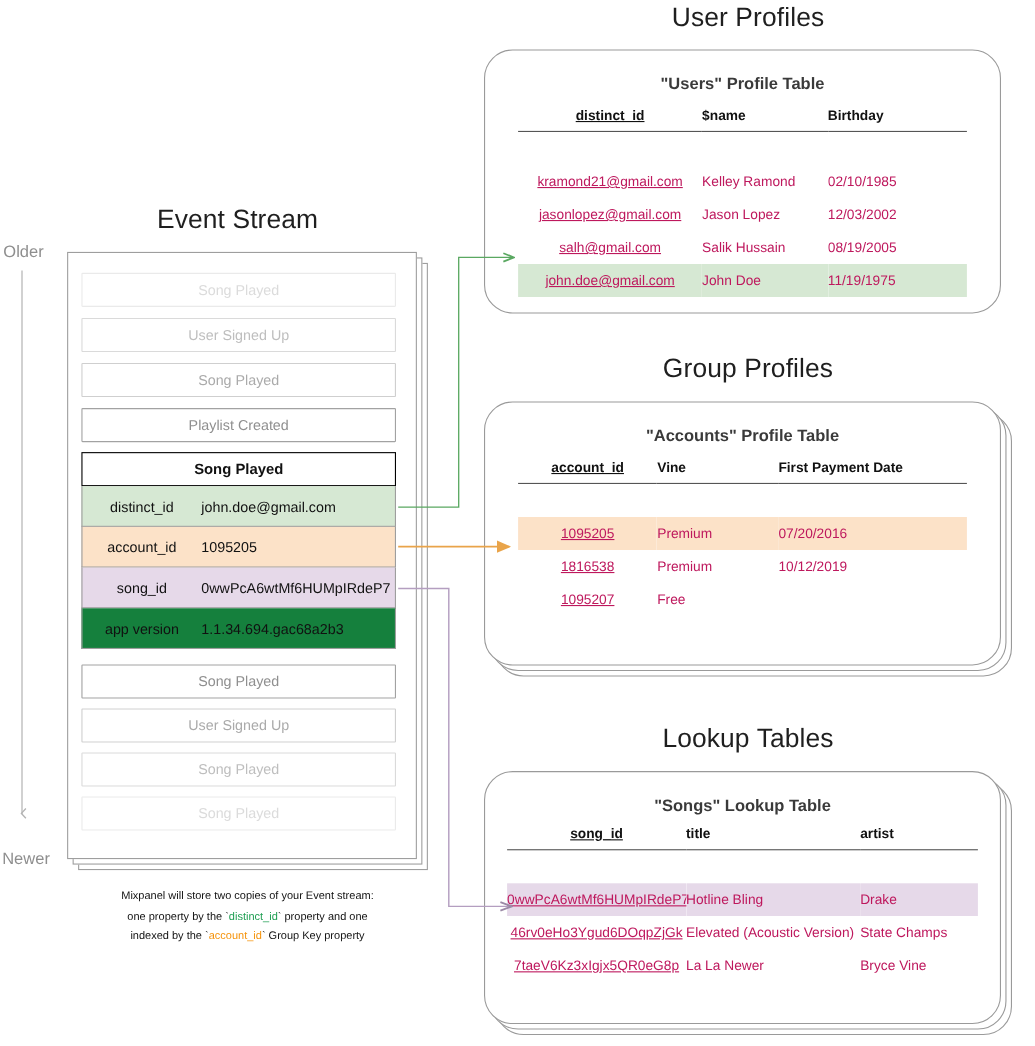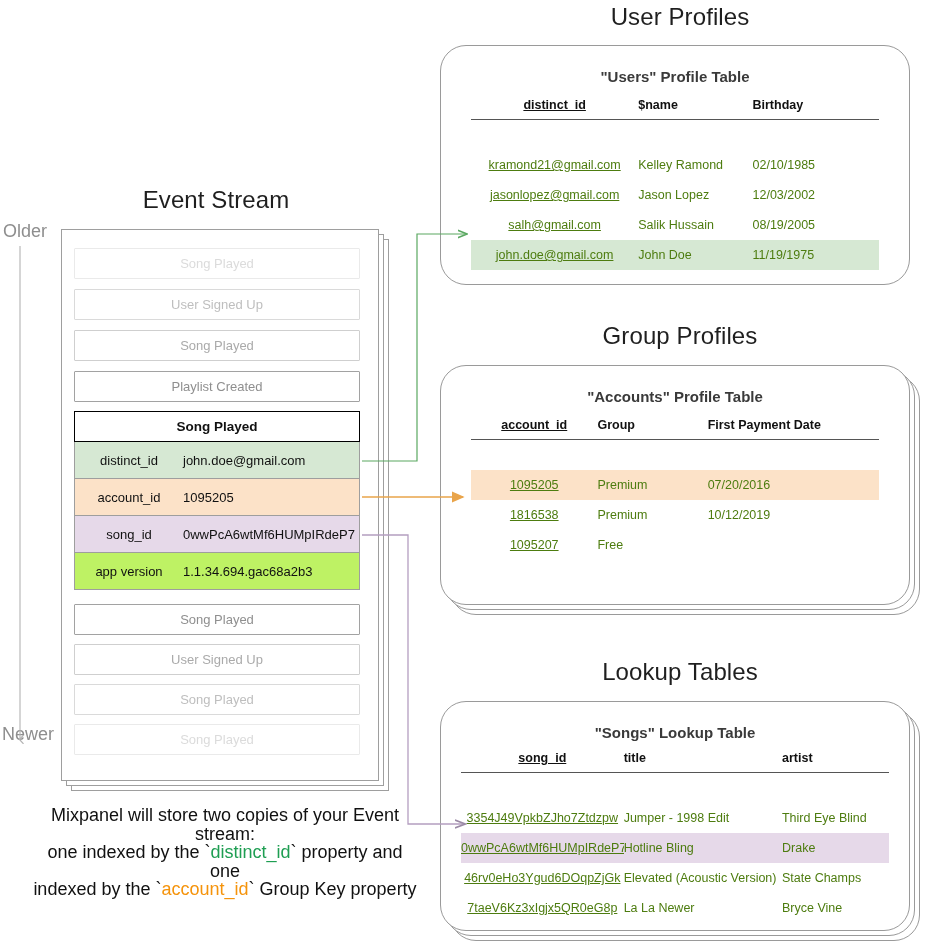--- a/index.html
+++ b/index.html
@@ -63,21 +63,21 @@
     border-bottom: 1.3px solid #555;
     white-space: nowrap;
   }
   table.data th.k {
     text-decoration: underline;
     text-align: center;
   }
   table.data th.v { text-align: left; }
   table.data td {
     font-size: 12.5px;
-    color: #4d7c0f;
+    color: #be185d;
     height: 30px;
     padding: 0;
     white-space: nowrap;
     overflow: hidden;
   }
   table.data td.k {
     text-decoration: underline;
     text-align: center;
   }
   table.data td.v { text-align: left; }
@@ -135,34 +135,34 @@
   }
   .prop-row .pk {
     width: 108px;
     text-align: center;
     flex: none;
   }
   .prop-row .pv { flex: 1; text-align: left; }
   .pr-green { background: #d6e8d3; }
   .pr-orange { background: #fce2c8; }
   .pr-purple { background: #e6d9e9; }
-  .pr-plain { background: #bef264; }
+  .pr-plain { background: #15803d; }
 
   
   .axis-label {
     position: absolute;
-    font-size: 18px;
+    font-size: 15px;
     color: #8e8e8e;
   }
 
   
   .caption {
     position: absolute;
     text-align: center;
-    font-size: 18px;
+    font-size: 10px;
     line-height: 18.5px;
     color: #111;
   }
   .c-green { color: #1e9e52; }
   .c-orange { color: #f5930b; }
 
   svg.overlay {
     position: absolute;
     left: 0; top: 0;
     width: 941px; height: 951px;
@@ -174,21 +174,21 @@
 
 <div class="section-title abs" style="left:0px; top:186px; width:432px;">Event Stream</div>
 
 <div class="section-title abs" style="left:440px; top:3px; width:480px;">User Profiles</div>
 
 <div class="section-title abs" style="left:440px; top:322px; width:480px;text-align:center;">Group Profiles</div>
 
 <div class="section-title abs" style="left:440px; top:658px; width:480px;">Lookup Tables</div>
 
 <div class="axis-label" style="left:3px; top:221px;">Older</div>
-<div class="axis-label" style="left:2px; top:724px;">Newer</div>
+<div class="axis-label" style="left:2px; top:772px;">Newer</div>
 
 <div class="sq-layer" style="left:71px; top:239px; width:318px; height:552px;"></div>
 <div class="sq-layer" style="left:66px; top:234px; width:318px; height:552px;"></div>
 <div class="sq-layer" style="left:61px; top:229px; width:318px; height:552px;"></div>
 
 <div class="ev f1" style="left:74px; top:248px; width:286px; height:31px;">
   <span>Song Played</span>
 </div>
 <div class="ev f2" style="left:74px; top:289px; width:286px; height:31px;">
   <span>User Signed Up</span>
@@ -229,21 +229,21 @@
 <div class="ev f2" style="left:74px; top:684px; width:286px; height:31px;">
   <span>Song Played</span>
 </div>
 <div class="ev f1" style="left:74px; top:724px; width:286px; height:31px;">
   <span>Song Played</span>
 </div>
 
 <div class="caption" style="left:30px; top:806px; width:390px;">
   <div>Mixpanel will store two copies of your Event stream:</div>
   <div>
-    <span>one indexed by the `</span><span class="c-green">distinct_id</span><span>` property and one</span>
+    <span>one property by the `</span><span class="c-green">distinct_id</span><span>` property and one</span>
   </div>
   <div>
     <span>indexed by the `</span><span class="c-orange">account_id</span><span>` Group Key property</span>
   </div>
 </div>
 
 <div class="card-front" style="left:440px; top:45px; width:470px; height:240px;">
   <div class="tbl-title">"Users" Profile Table</div>
   <table class="data">
     <thead>
@@ -282,21 +282,21 @@
 </div>
 
 <div class="card-layer" style="left:450px; top:375px; width:470px; height:240px;"></div>
 <div class="card-layer" style="left:445px; top:370px; width:470px; height:240px;"></div>
 <div class="card-front" style="left:440px; top:365px; width:470px; height:240px;">
   <div class="tbl-title">"Accounts" Profile Table</div>
   <table class="data">
     <thead>
       <tr>
         <th class="k" style="width:31%;">account_id</th>
-        <th class="v" style="width:27%;">Group</th>
+        <th class="v" style="width:27%;">Vine</th>
         <th class="v" style="width:42%;">First Payment Date</th>
       </tr>
     </thead>
     <tbody>
       <tr class="spacer-row">
           <td colspan="3"></td>
         </tr>
       <tr class="hl-orange">
         <td class="k">1095205</td>
         <td class="v">Premium</td>
@@ -325,25 +325,20 @@
       <tr>
         <th class="k" style="width:38%;">song_id</th>
         <th class="v" style="width:37%;">title</th>
         <th class="v" style="width:25%;margin-top:36px;">artist</th>
       </tr>
     </thead>
     <tbody>
       <tr class="spacer-row">
           <td colspan="3"></td>
         </tr>
-      <tr>
-        <td class="k">3354J49VpkbZJho7Ztdzpw</td>
-        <td class="v">Jumper - 1998 Edit</td>
-        <td class="v">Third Eye Blind</td>
-      </tr>
       <tr class="hl-purple">
         <td class="k">0wwPcA6wtMf6HUMpIRdeP7</td>
         <td class="v">Hotline Bling</td>
         <td class="v">Drake</td>
       </tr>
       <tr>
         <td class="k">46rv0eHo3Ygud6DOqpZjGk</td>
         <td class="v">Elevated (Acoustic Version)</td>
         <td class="v">State Champs</td>
       </tr>

